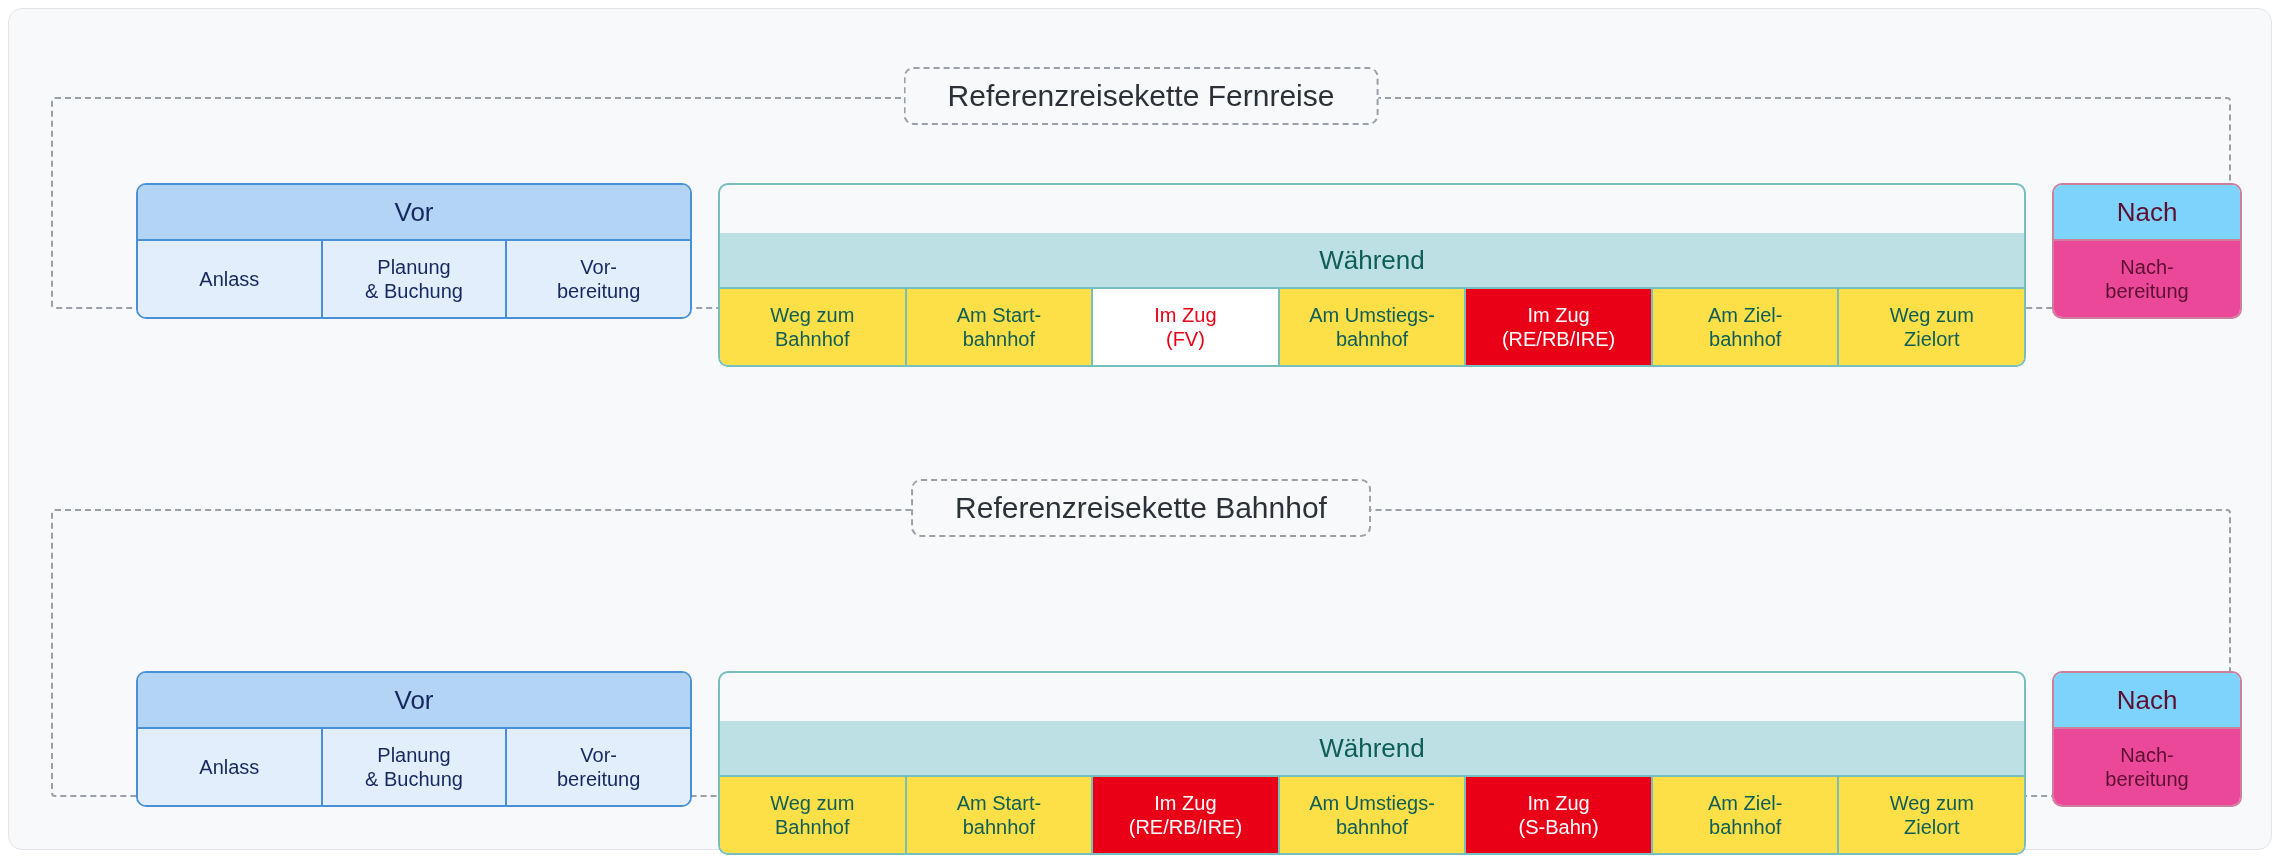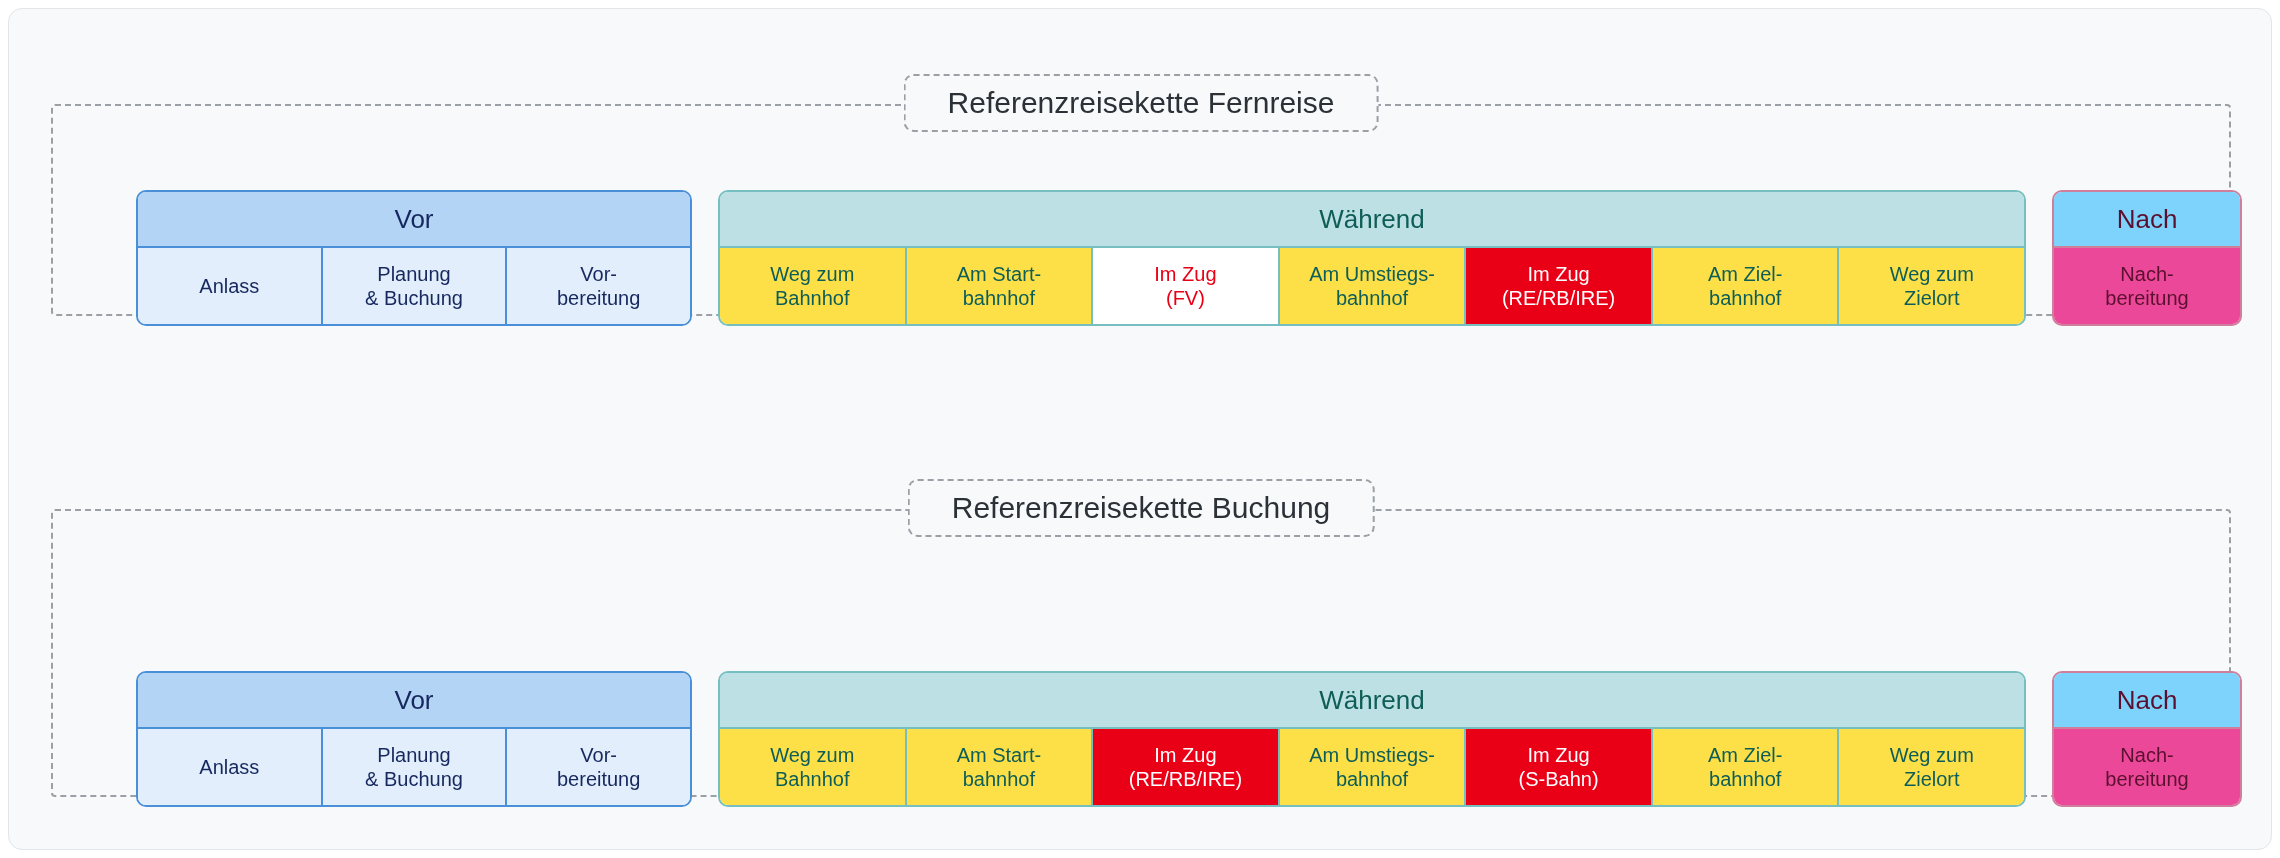--- a/index.html
+++ b/index.html
@@ -29,21 +29,21 @@
   
   .panel {
     position: absolute;
     left: 42px;
     width: 2180px;
     border: 2px dashed #9aa0a6;
     border-radius: 4px;
     box-sizing: border-box;
     background: transparent;
   }
-  .panel.panel-1 { top: 95px;  height: 212px; }
+  .panel.panel-1 { top: 88px;  height: 212px; }
   .panel.panel-2 { top: 500px; height: 288px; }
 
   .panel-title {
     position: absolute;
     left: 50%;
     transform: translateX(-50%);
     top: -32px;
     background: #f7f9fb;
     border: 2px dashed #9aa0a6;
     border-radius: 10px;
@@ -114,20 +114,21 @@
     color: #16285e;
     border-left-color: #4a90d9;
   }
 
   
   .group.teal { border-color: #76bfc0; width: 1308px; }
   .group.teal .group-head {
     background: #bde0e4;
     color: #0e5d57;
     border-bottom-color: #76bfc0;
+    margin-top: 48px;
   }
   .group.teal .cell {
     background: #fde047;
     color: #0e5d57;
     border-left-color: #76bfc0;
   }
   .group.teal .cell.white {
     background: #ffffff;
     color: #ea0016;
   }
@@ -185,21 +186,21 @@
         <div class="group-head">Nach</div>
         <div class="group-cells">
           <div class="cell">Nach-<br>bereitung</div>
         </div>
       </div>
 
     </div>
   </div>
 
   <div class="panel panel-2">
-    <div class="panel-title">Referenzreisekette Buchung</div>
+    <div class="panel-title">Referenzreisekette Bahnhof</div>
 
     <div class="chain-row row-2">
 
       <div class="group blue">
         <div class="group-head">Vor</div>
         <div class="group-cells">
           <div class="cell">Anlass</div>
           <div class="cell">Planung<br>&amp; Buchung</div>
           <div class="cell">Vor-<br>bereitung</div>
         </div>

